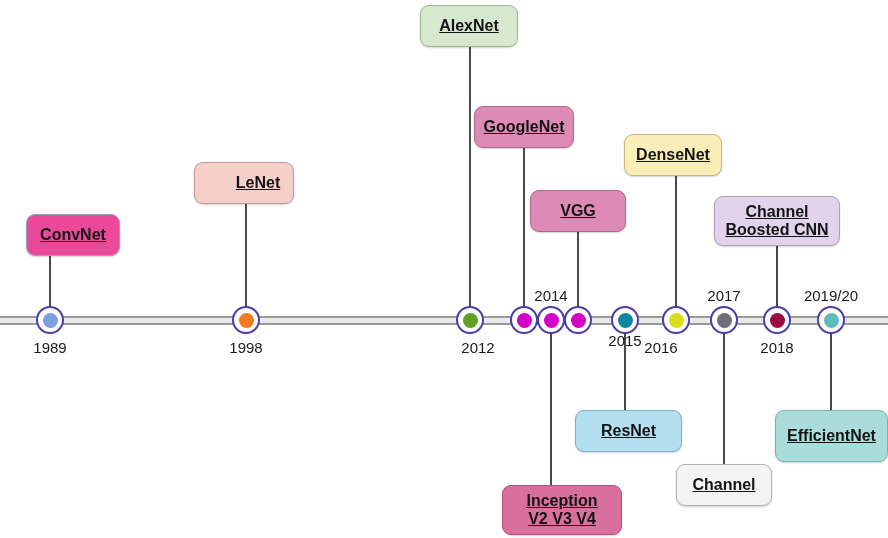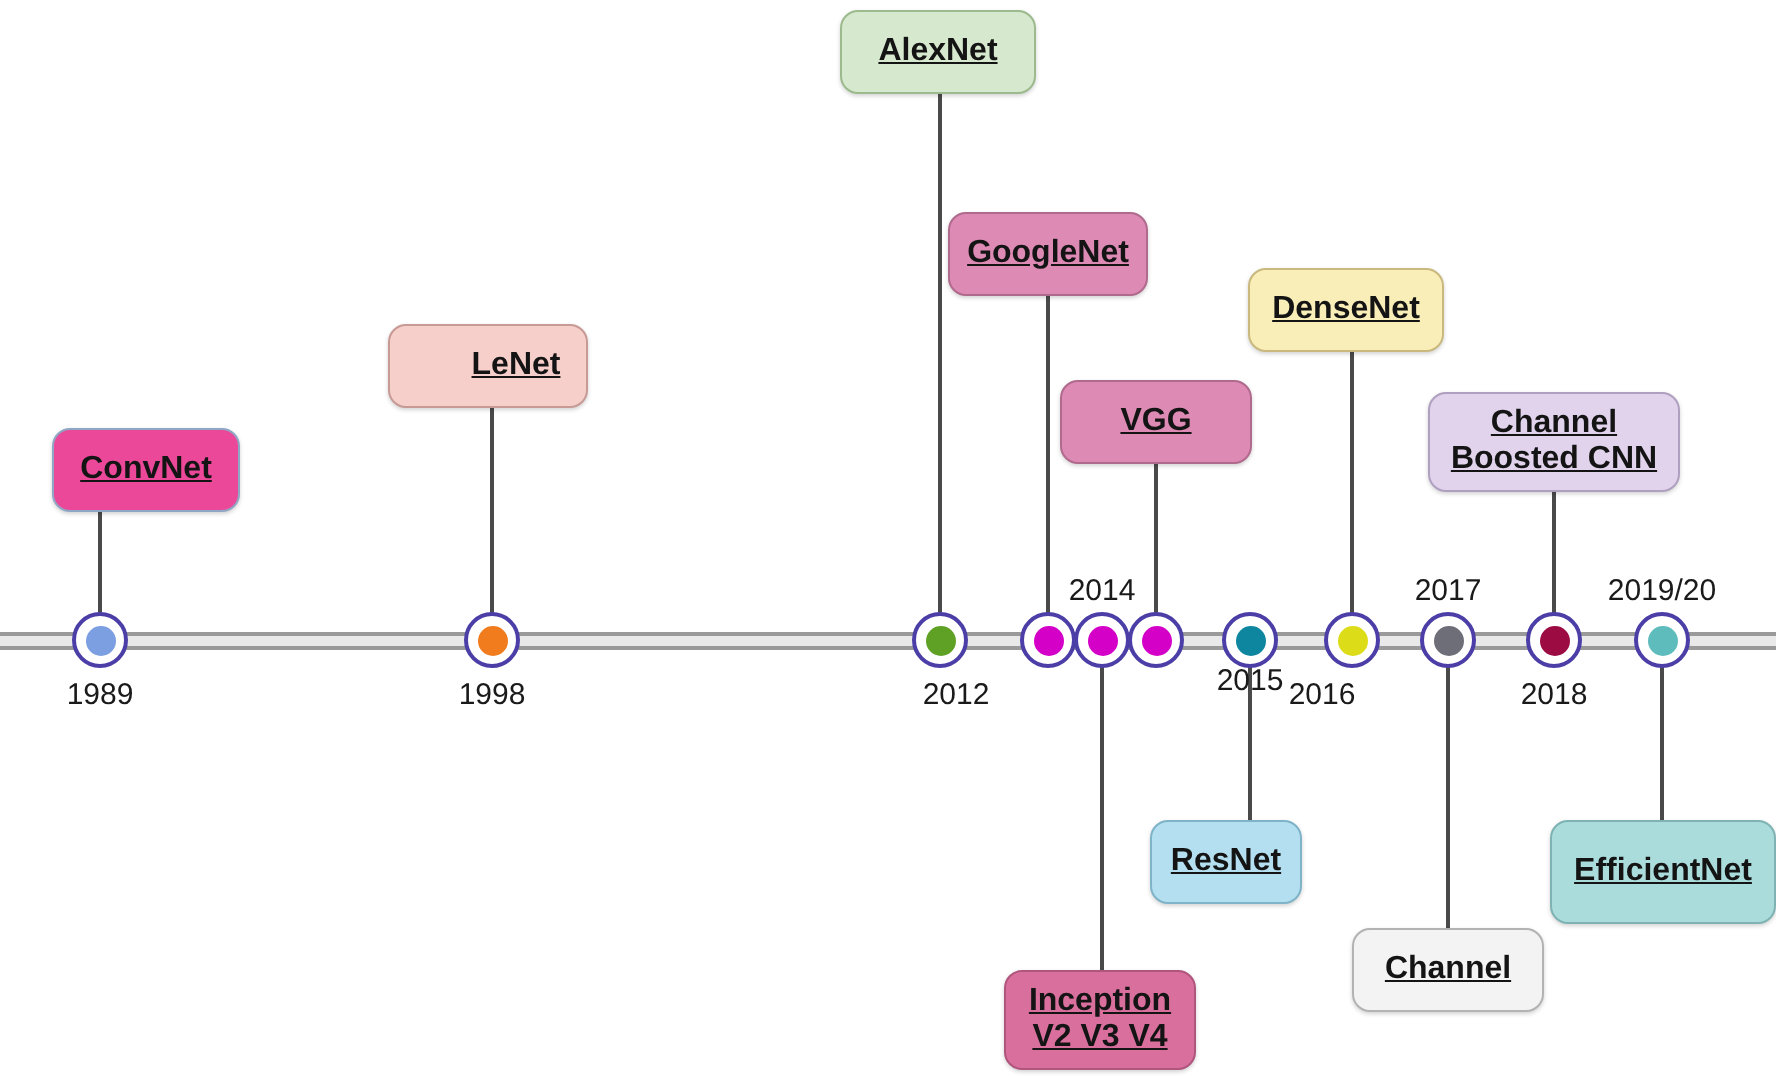--- a/index.html
+++ b/index.html
@@ -123,22 +123,22 @@
     </div>
   <div id="boxes-layer">
       <div class="box" style="left: 6px; top: 214px; width: 94px; height: 42px; background: #ec4899; border-color: rgb(143, 166, 196); margin-left: 20px;">ConvNet</div>
       <div class="box" style="left: 194px; top: 162px; width: 100px; height: 42px; background: rgb(246, 207, 203); border-color: rgb(200, 154, 149); padding-left: 37px;">LeNet</div>
       <div class="box" style="left: 420px; top: 5px; width: 98px; height: 42px; background: rgb(214, 232, 205); border-color: rgb(156, 186, 142);">AlexNet</div>
       <div class="box" style="left: 474px; top: 106px; width: 100px; height: 42px; background: rgb(221, 138, 180); border-color: rgb(176, 106, 141); text-align: center;">GoogleNet</div>
       <div class="box" style="left: 530px; top: 190px; width: 96px; height: 42px; background: rgb(221, 138, 180); border-color: rgb(176, 106, 141);">VGG</div>
       <div class="box" style="left: 624px; top: 134px; width: 98px; height: 42px; background: rgb(250, 238, 184); border-color: rgb(201, 185, 126);">DenseNet</div>
       <div class="box" style="left: 714px; top: 196px; width: 126px; height: 50px; background: rgb(224, 211, 235); border-color: rgb(176, 160, 192);">Channel
 Boosted CNN</div>
-      <div class="box" style="left: 575px; top: 410px; width: 76px; height: 42px; background: rgb(179, 223, 240); border-color: rgb(127, 179, 200);">ResNet</div>
-      <div class="box" style="left: 502px; top: 485px; width: 96px; height: 50px; background: rgb(217, 111, 156); border-color: rgb(176, 85, 125);">Inception
+      <div class="box" style="left: 575px; top: 410px; width: 107px; height: 42px; background: rgb(179, 223, 240); border-color: rgb(127, 179, 200);">ResNet</div>
+      <div class="box" style="left: 502px; top: 485px; width: 120px; height: 50px; background: rgb(217, 111, 156); border-color: rgb(176, 85, 125);">Inception
 V2 V3 V4</div>
       <div class="box" style="left: 676px; top: 464px; width: 96px; height: 42px; background: rgb(243, 243, 243); border-color: rgb(179, 179, 179);">Channel</div>
       <div class="box" style="left: 775px; top: 410px; width: 113px; height: 52px; background: rgb(170, 220, 220); border-color: rgb(127, 179, 179);">EfficientNet</div>
     </div>
   <div id="nodes-layer">
       <div class="node" style="left: 36px; top: 306px;">
         <div class="dot" style="background: rgb(123, 159, 224);"></div>
       </div>
       <div class="node" style="left: 232px; top: 306px;">
         <div class="dot" style="background: rgb(240, 124, 30);"></div>

